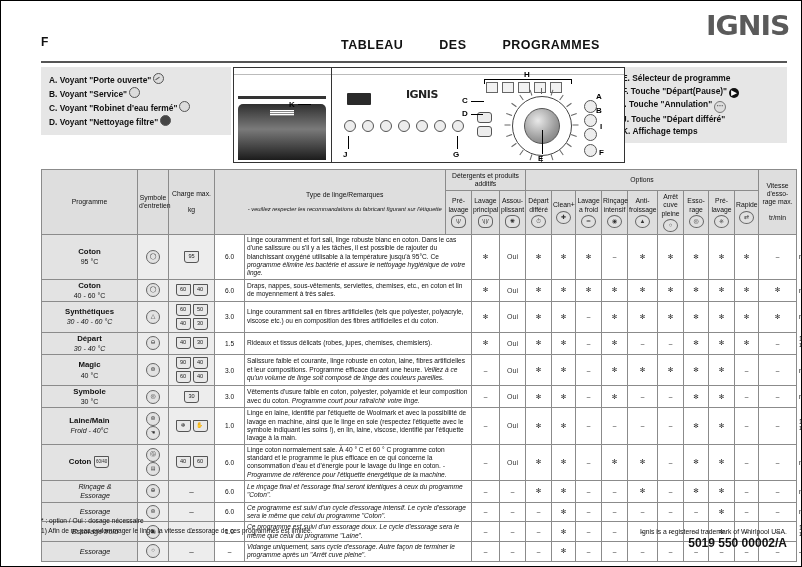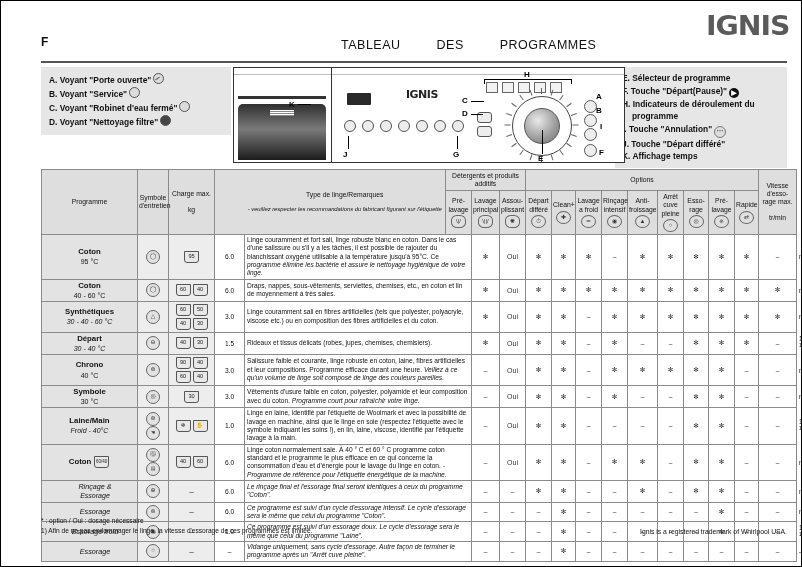--- a/index.html
+++ b/index.html
@@ -21,21 +21,21 @@
     position:absolute;top:9px;right:14px;
     font-size:27px;font-weight:bold;letter-spacing:-1px;
     color:#5a5a5a;
     font-family:"DejaVu Sans",sans-serif;
     transform:scaleX(1.05);
   }
   
   .f-mark{position:absolute;left:40px;top:34px;font-size:12px;font-weight:bold;}
   .title{
     position:absolute;left:340px;top:37px;
-    font-size:12.5px;font-weight:normal;letter-spacing:.5px;
+    font-size:12.5px;font-weight:bold;letter-spacing:.5px;
     white-space:nowrap;
   }
   .title span{margin-right:36px;}
   .title span:last-child{margin-right:0;}
   .title-rule{position:absolute;left:40px;right:14px;top:60px;height:2px;background:#555;}
 
   
   .legend-left{
     position:absolute;left:40px;top:66px;width:190px;
     background:#e6e6e6;
@@ -184,21 +184,20 @@
   <div class="legend-left">
     <div class="ln"><span>A. Voyant "Porte ouverte"</span><span class="ico tap"></span></div>
     <div class="ln"><span>B. Voyant "Service"</span><span class="ico"></span></div>
     <div class="ln"><span>C. Voyant "Robinet d'eau fermé"</span><span class="ico"></span></div>
     <div class="ln"><span>D. Voyant "Nettoyage filtre"</span><span class="ico filled"></span></div>
   </div>
 
   <div class="legend-right">
     <div class="ln">E. Sélecteur de programme</div>
     <div class="ln"><span>F. Touche "Départ(Pause)"</span><span class="btn-ico">▶</span></div>
-    <div class="ln"><span>H. Indicateurs de déroulement du</span><span class="cont">programme</span></div>
     <div class="ln"><span>I. Touche "Annulation"</span><span class="btn-ico light">···</span></div>
     <div class="ln">J. Touche "Départ différé"</div>
     <div class="ln">K. Affichage temps</div>
   </div>
 
   <div class="panel">
     <div class="topline"></div>
     <div class="drumline"></div>
     <div class="drum"></div>
     <div class="handle"></div>
@@ -414,21 +413,21 @@
           <td class="opt">✻</td>
           <td class="opt dash">–</td>
           <td class="opt dash">–</td>
           <td class="opt">✻</td>
           <td class="opt">✻</td>
           <td class="opt">✻</td>
           <td class="opt dash">–</td>
           <td class="spd"><span>1000</span><span class="sup"> 1)</span></td>
         </tr>
         <tr class="thick-top">
-          <td class="prog"><b>Chrono</b><div class="" style="font-size: 7px; font-style: normal;">40 °C</div></td>
+          <td class="prog"><b>Magic</b><div class="" style="font-size: 7px; font-style: normal;">40 °C</div></td>
           <td class="care"><span class="cs">⊛</span></td>
           <td class="sym"><span class="tub">90</span><span class="tub">40</span><br><span class="tub">60</span><span class="tub">40</span></td>
           <td class="load">3.0</td>
           <td class="desc" colspan="2"><span>Salissure faible et courante, linge robuste en coton, laine, fibres artificielles et leur compositions. Programme efficace durant une heure. </span><i>Veillez à ce qu'un volume de linge soit composé de linge des couleurs pareilles.</i></td>
           <td class="opt dash">–</td>
           <td class="opt" style="font-size: 7px;">Oui</td>
           <td class="opt">✻</td>
           <td class="opt">✻</td>
           <td class="opt dash">–</td>
           <td class="opt">✻</td>
@@ -583,15 +582,16 @@
       </tbody>
   </table>
 
   <div class="footnotes">
     <div class="r">* :  option / Oui : dosage nécessaire</div>
     <div class="r">1)   Afin de ne pas endommager le linge, la vitesse d'essorage de ces programmes est limitée.</div>
   </div>
 
   <div class="trademark">
     <div class="tm">Ignis is a registered trademark of Whirlpool USA.</div>
+    <div class="code">5019 550 00002/A</div>
   </div>
 
 </div>
 
 </body></html>

